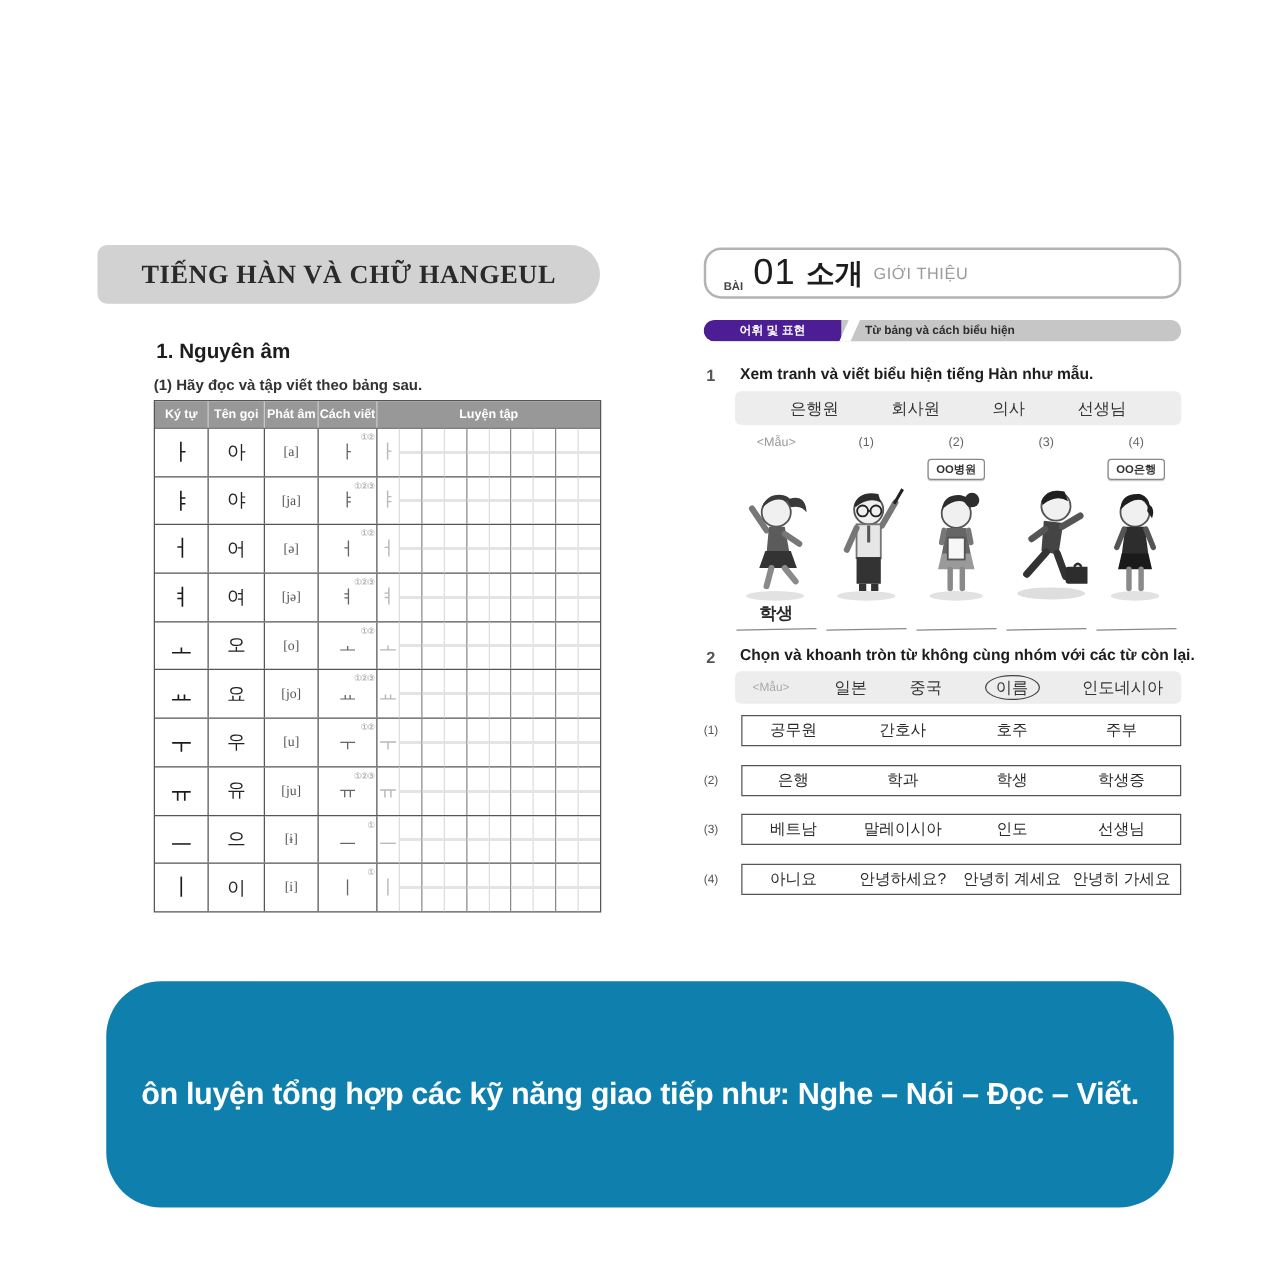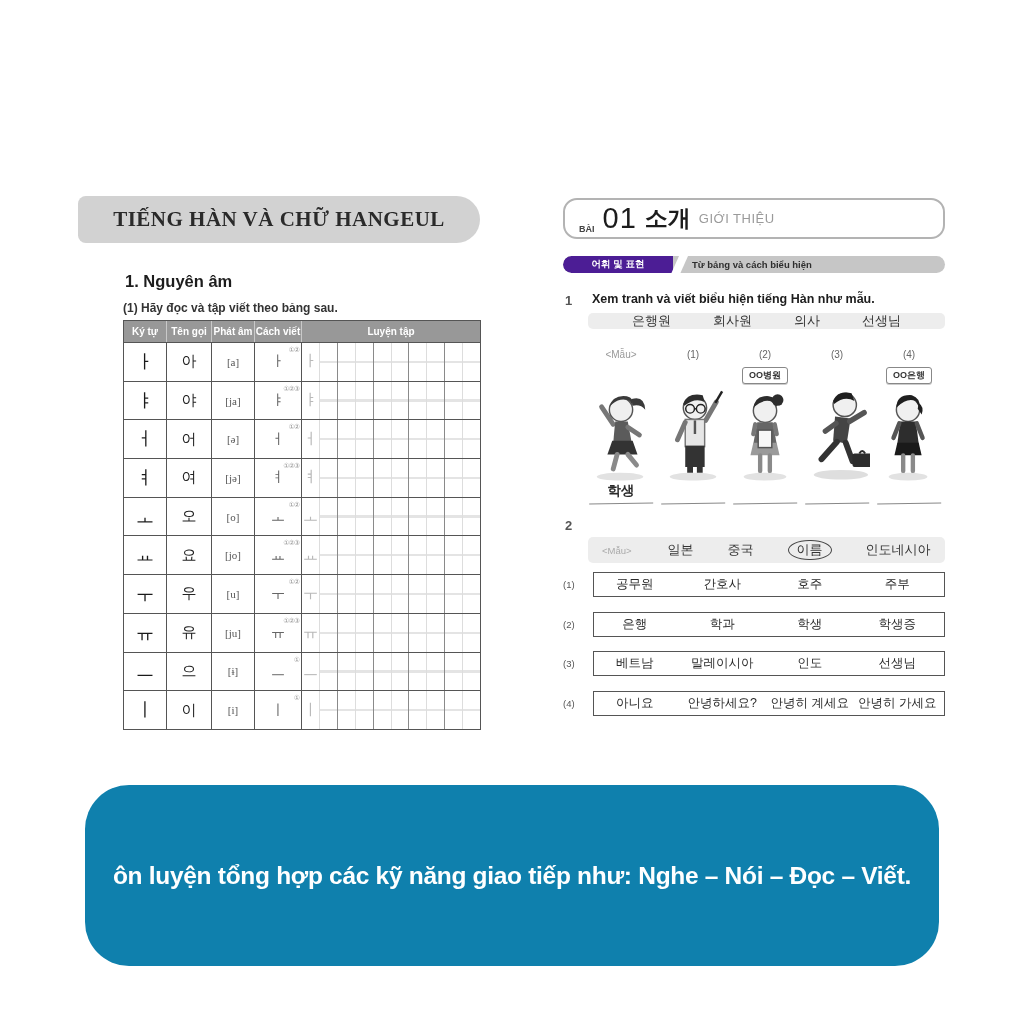--- a/index.html
+++ b/index.html
@@ -47,21 +47,21 @@
   .topic-bar{left:563px;top:256px;width:382px;height:17px;background:#c6c6c6;border-radius:9px;
              display:flex;align-items:center;overflow:hidden;}
   .topic-ko{width:110px;height:100%;background:#4c1d95;color:#fff;font-size:9.5px;font-weight:bold;
             display:flex;align-items:center;justify-content:center;border-radius:9px 0 0 9px;flex:none;}
   .topic-slash{width:9px;height:26px;background:#fff;transform:skewX(-24deg);margin-left:2px;flex:none;}
   .topic-vi{font-size:9.5px;font-weight:bold;color:#2e2e2e;margin-left:8px;}
 
   .ex-num{font-size:13px;font-weight:bold;color:#555;}
   .ex-instr{font-size:12.5px;font-weight:bold;color:#1d1d1d;}
 
-  .wbox1{left:588px;top:313px;width:357px;height:16px;background:#ededed;border-radius:5px;
+  .wbox1{left:588px;top:313px;width:357px;height:27px;background:#ededed;border-radius:5px;
          display:flex;align-items:center;justify-content:center;gap:42px;}
   .wbox1 span{font-size:13px;color:#333;}
 
   .ex1-grid{left:585px;top:349px;width:360px;display:flex;}
   .ex1-col{flex:1;display:flex;flex-direction:column;align-items:center;}
   .ex1-label{font-size:10px;color:#666;height:16px;}
   .ex1-label.mau{color:#999;}
   .sign{height:15px;margin:2px 0 1px 0;border:1px solid #888;background:#fff;border-radius:3px;
         font-size:9px;font-weight:bold;color:#333;padding:0 6px;display:flex;align-items:center;
         box-shadow:0 1px 0 #ccc;text-align:center;}
@@ -408,20 +408,21 @@
             <path d="M22 57 L44 57 L47 70 L19 70 Z" fill="#1a1a1a"></path>
             <path d="M24 37 L18 52 M42 37 L48 52" stroke="#555" stroke-width="4.5" stroke-linecap="round" fill="none"></path>
             <path d="M28 70 L28 86 M38 70 L38 86" stroke="#8a8a8a" stroke-width="4.5" stroke-linecap="round" fill="none"></path>
           </svg>
         </div>
         <div class="ansline"></div>
       </div>
     </div>
 
   <div class="abs ex-num" style="left:565px;top:518px;">2</div>
+  <div class="abs ex-instr" style="left:592px;top:517px;">Chọn và khoanh tròn từ không cùng nhóm với các từ còn lại.</div>
 
   <div class="abs wbox2" id="wbox2">
       <span class="mau2">&lt;Mẫu&gt;</span>
       <span class="w">일본</span>
       <span class="w">중국</span>
       <span class="w circled">이름</span>
       <span class="w">인도네시아</span>
     </div>
 
   <div class="abs ex2-rows" id="ex2rows">

